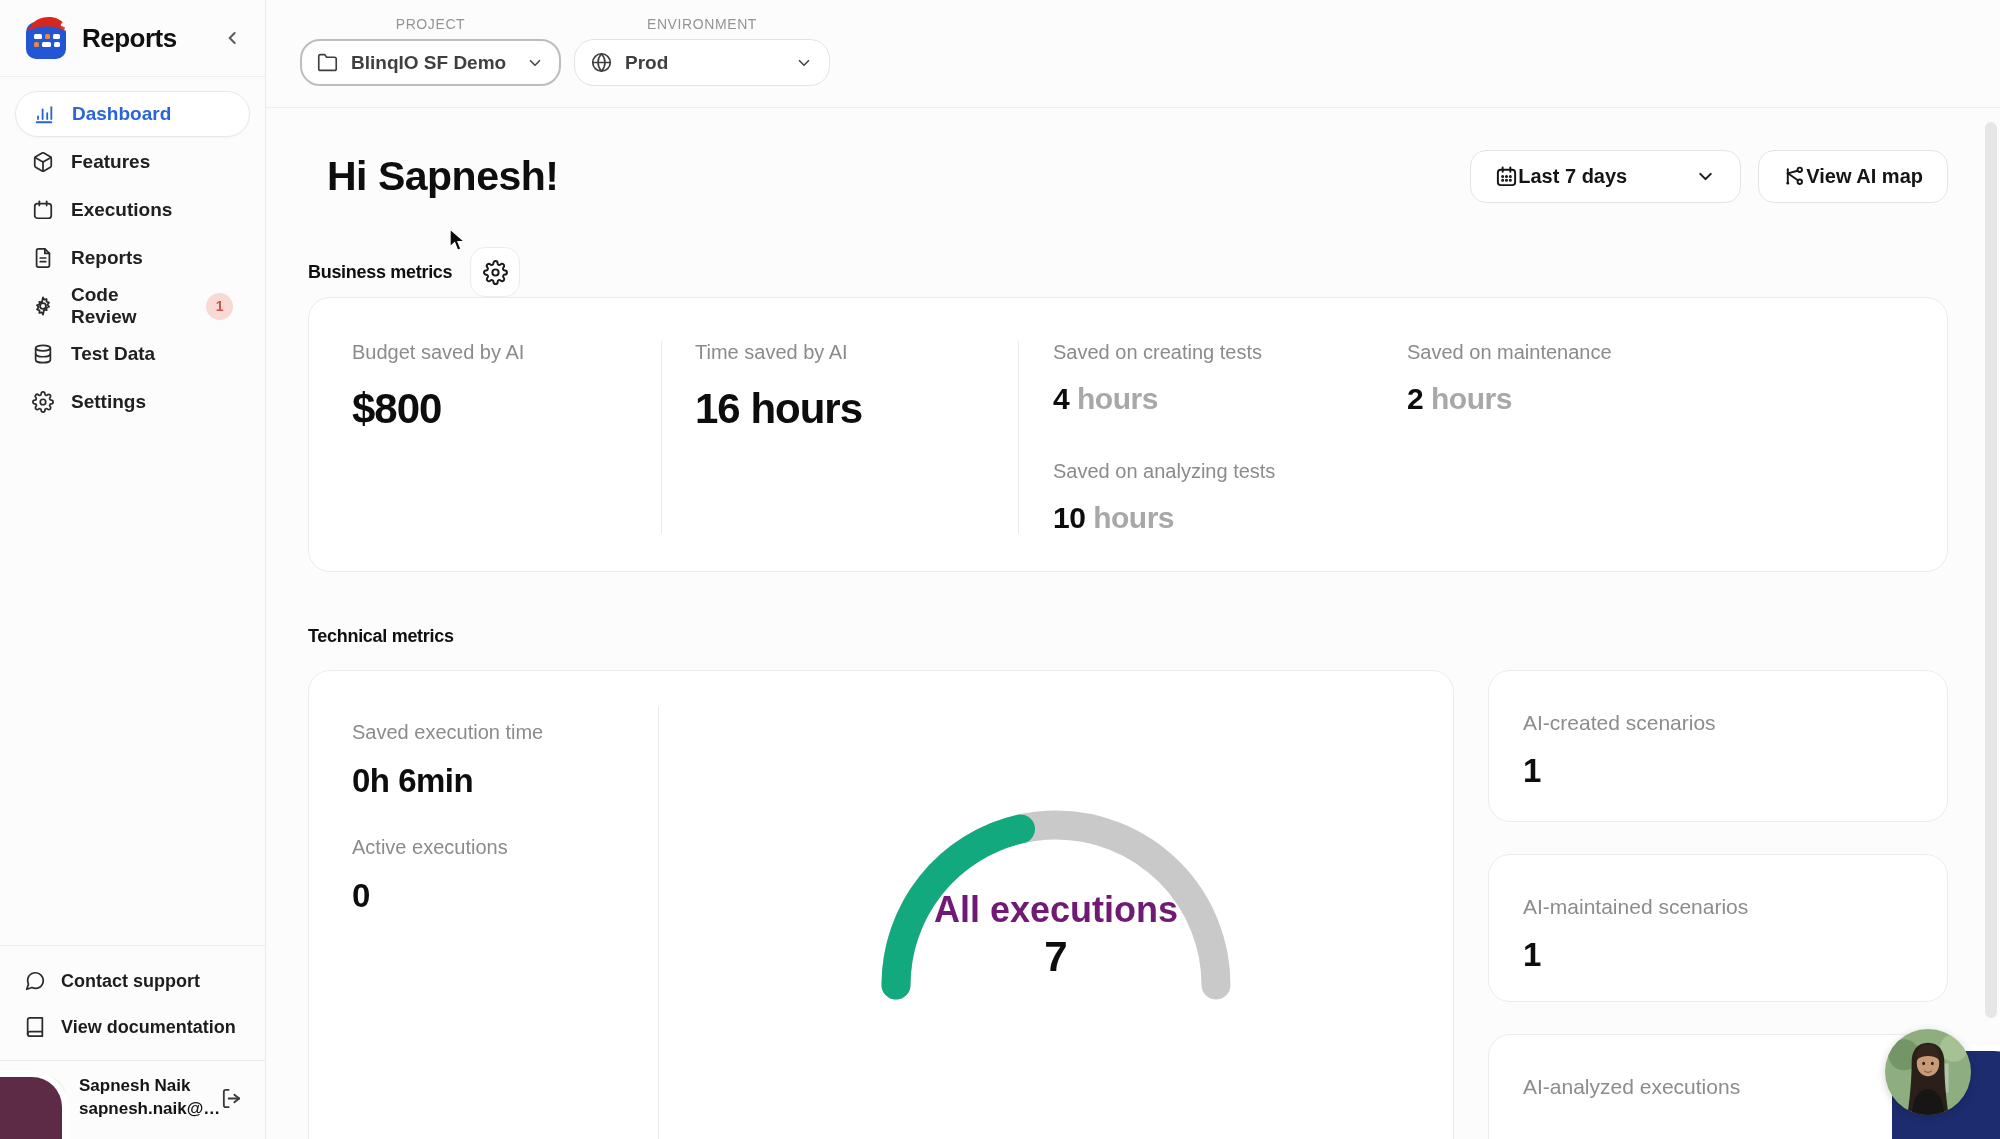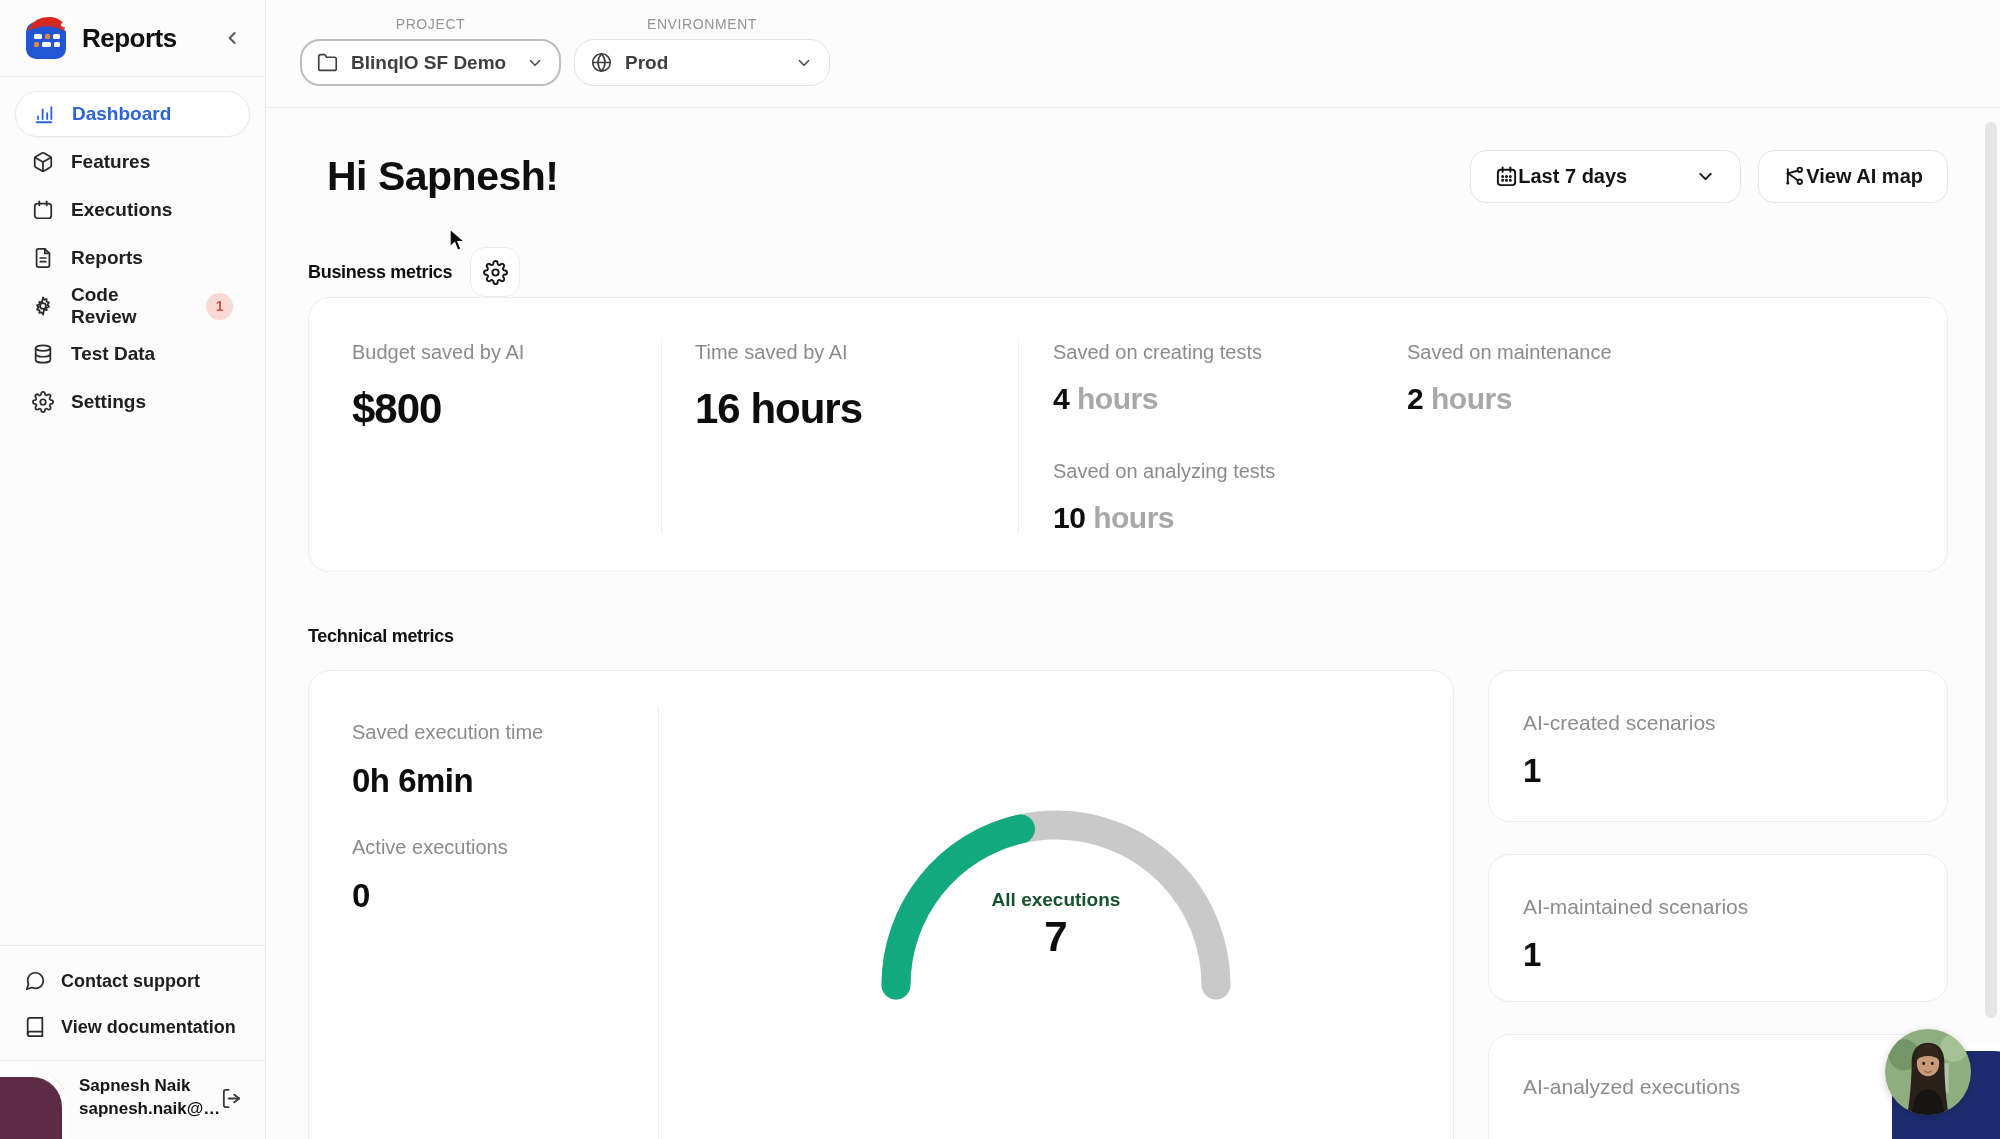--- a/index.html
+++ b/index.html
@@ -94,21 +94,21 @@
   .metric-group + .metric-group { margin-top:44px; }
 
   .tech-row { margin-top:23px; display:flex; gap:34px; align-items:flex-start; }
   .tech-card { width:1146px; height:560px; display:flex; padding:50px 0 0 43px; }
   .tech-left { width:306px; }
   .tech-div { width:1px; background:#ececec; margin:-15px 0 45px 0; }
   .tech-chart { flex:1; display:flex; flex-direction:column; align-items:center; }
   .gauge-wrap { position:relative; margin-top:72px; width:400px; height:215px; }
   .gauge-center { position:absolute; left:0; top:0; width:100%; height:100%;
     display:flex; flex-direction:column; align-items:center; padding-top:96px; }
-  .gauge-label { font-size:19px; font-weight:700; color:#14532d; }
+  .gauge-label { font-size:36px; font-weight:700; color:#701a75; }
   .gauge-value { font-size:42px; font-weight:800; color:#0d0d0d; margin-top:2px; }
 
   .stat-col { flex:1; display:flex; flex-direction:column; gap:32px; }
   .stat-card { padding:40px 34px 0 34px; }
   .stat-card-1 { height:152px; }
   .stat-card-2 { height:148px; }
   .stat-card-3 { height:160px; }
   .stat-label { font-size:21px; font-weight:500; color:#8c8c8c; }
   .stat-value { margin-top:17px; font-size:33px; font-weight:800; color:#0d0d0d; }
 

